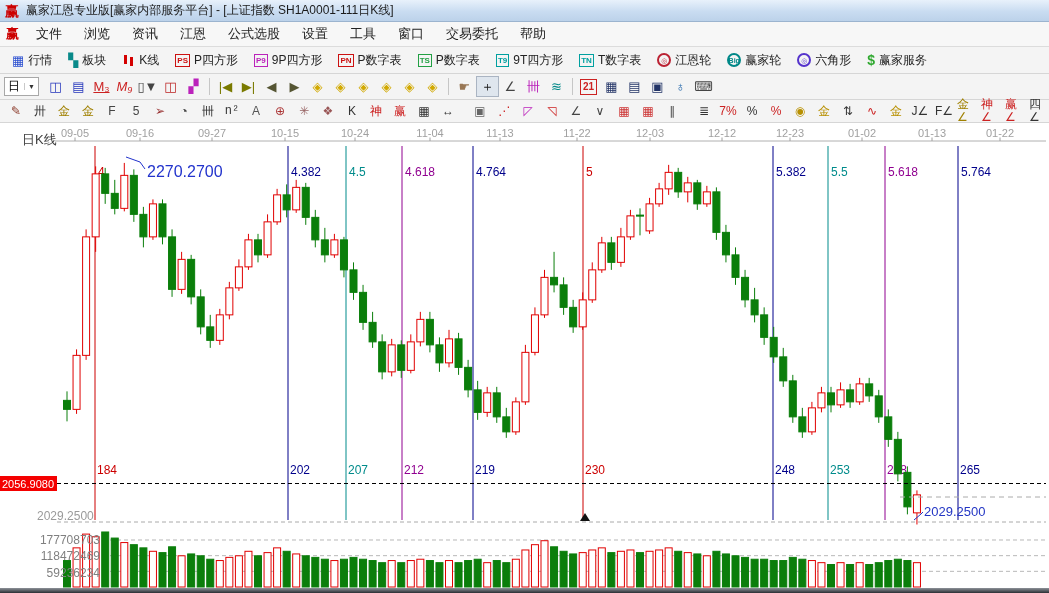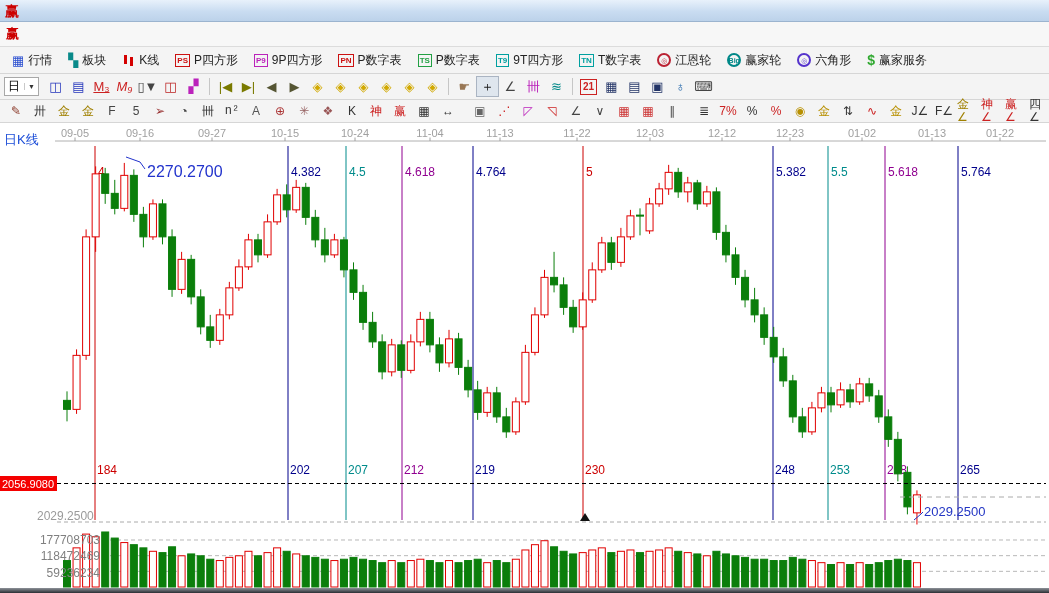--- a/index.html
+++ b/index.html
@@ -35,44 +35,46 @@
   .tb3 .tbtn{min-width:24px;height:19px;font-size:12px;}
   .tbtn.pressed{background:#dfe6ee;border:1px solid #aab4c2;}
   .tb-divider{width:1px;height:17px;background:#c6c6c6;margin:0 4px;}
   .combo{display:inline-flex;align-items:center;border:1px solid #a8a8a8;background:#fff;height:19px;
     padding:0 3px;font-size:12px;margin-right:5px;}
   .combo .caret{font-size:7px;color:#333;margin-left:4px;border-left:1px solid #c9c9c9;padding-left:3px;}
 
   .chart-wrap{position:absolute;top:127px;left:0;width:1049px;height:466px;background:#fff;}
   .chart-wrap svg{position:absolute;left:0;top:0;}
   .ov{position:absolute;white-space:nowrap;}
-  .lbl-kline{left:4px;top:4px;color:#1d4ed8;font-size:13px;}
+  .lbl-kline{left:22px;top:4px;color:#404040;font-size:13px;}
   .lbl-peak{left:147px;top:36px;color:#2233cc;font-size:16px;}
   .price-marker{left:0;top:349px;width:57px;height:15px;background:#f40000;color:#fff;font-size:11px;
     display:flex;align-items:center;padding-left:2px;}
   .lbl-low-left{left:37px;top:382px;color:#9a9a9a;font-size:12px;}
   .lbl-low-right{left:924px;top:377px;color:#2336c4;font-size:13px;}
   .vol-lbl{width:100px;text-align:right;color:#808080;font-size:12px;}
   .vol-lbl.v1{top:406px;left:0;}
   .vol-lbl.v2{top:422px;left:0;}
   .vol-lbl.v3{top:439px;left:0;}
   .bottom-strip{position:absolute;left:0;top:461px;width:1049px;height:5px;
     background:linear-gradient(180deg,#8d9299,#2b2e33);}
 </style>
 </head>
 <body>
 
 <div id="app">
 
   <div class="titlebar">
     <span class="logo">赢</span>
+    <span>赢家江恩专业版[赢家内部服务平台] - [上证指数  SH1A0001-111日K线]</span>
   </div>
 
   <div class="menubar">
     <span class="menu-doc">赢</span>
+    <span id="menu-items"><span class="menu-item">文件</span><span class="menu-item">浏览</span><span class="menu-item">资讯</span><span class="menu-item">江恩</span><span class="menu-item">公式选股</span><span class="menu-item">设置</span><span class="menu-item">工具</span><span class="menu-item">窗口</span><span class="menu-item">交易委托</span><span class="menu-item">帮助</span></span>
   </div>
 
   <div class="tb tb1" id="toolbar-main">
       <span class="tb1-item">
         <span class="glyph-ico" style="color: rgb(43, 79, 208);">▦</span>
         <span>行情</span>
       </span>
       <span class="tb1-item">
         <span class="glyph-ico" style="color: rgb(10, 138, 138);">▚</span>
         <span>板块</span>

